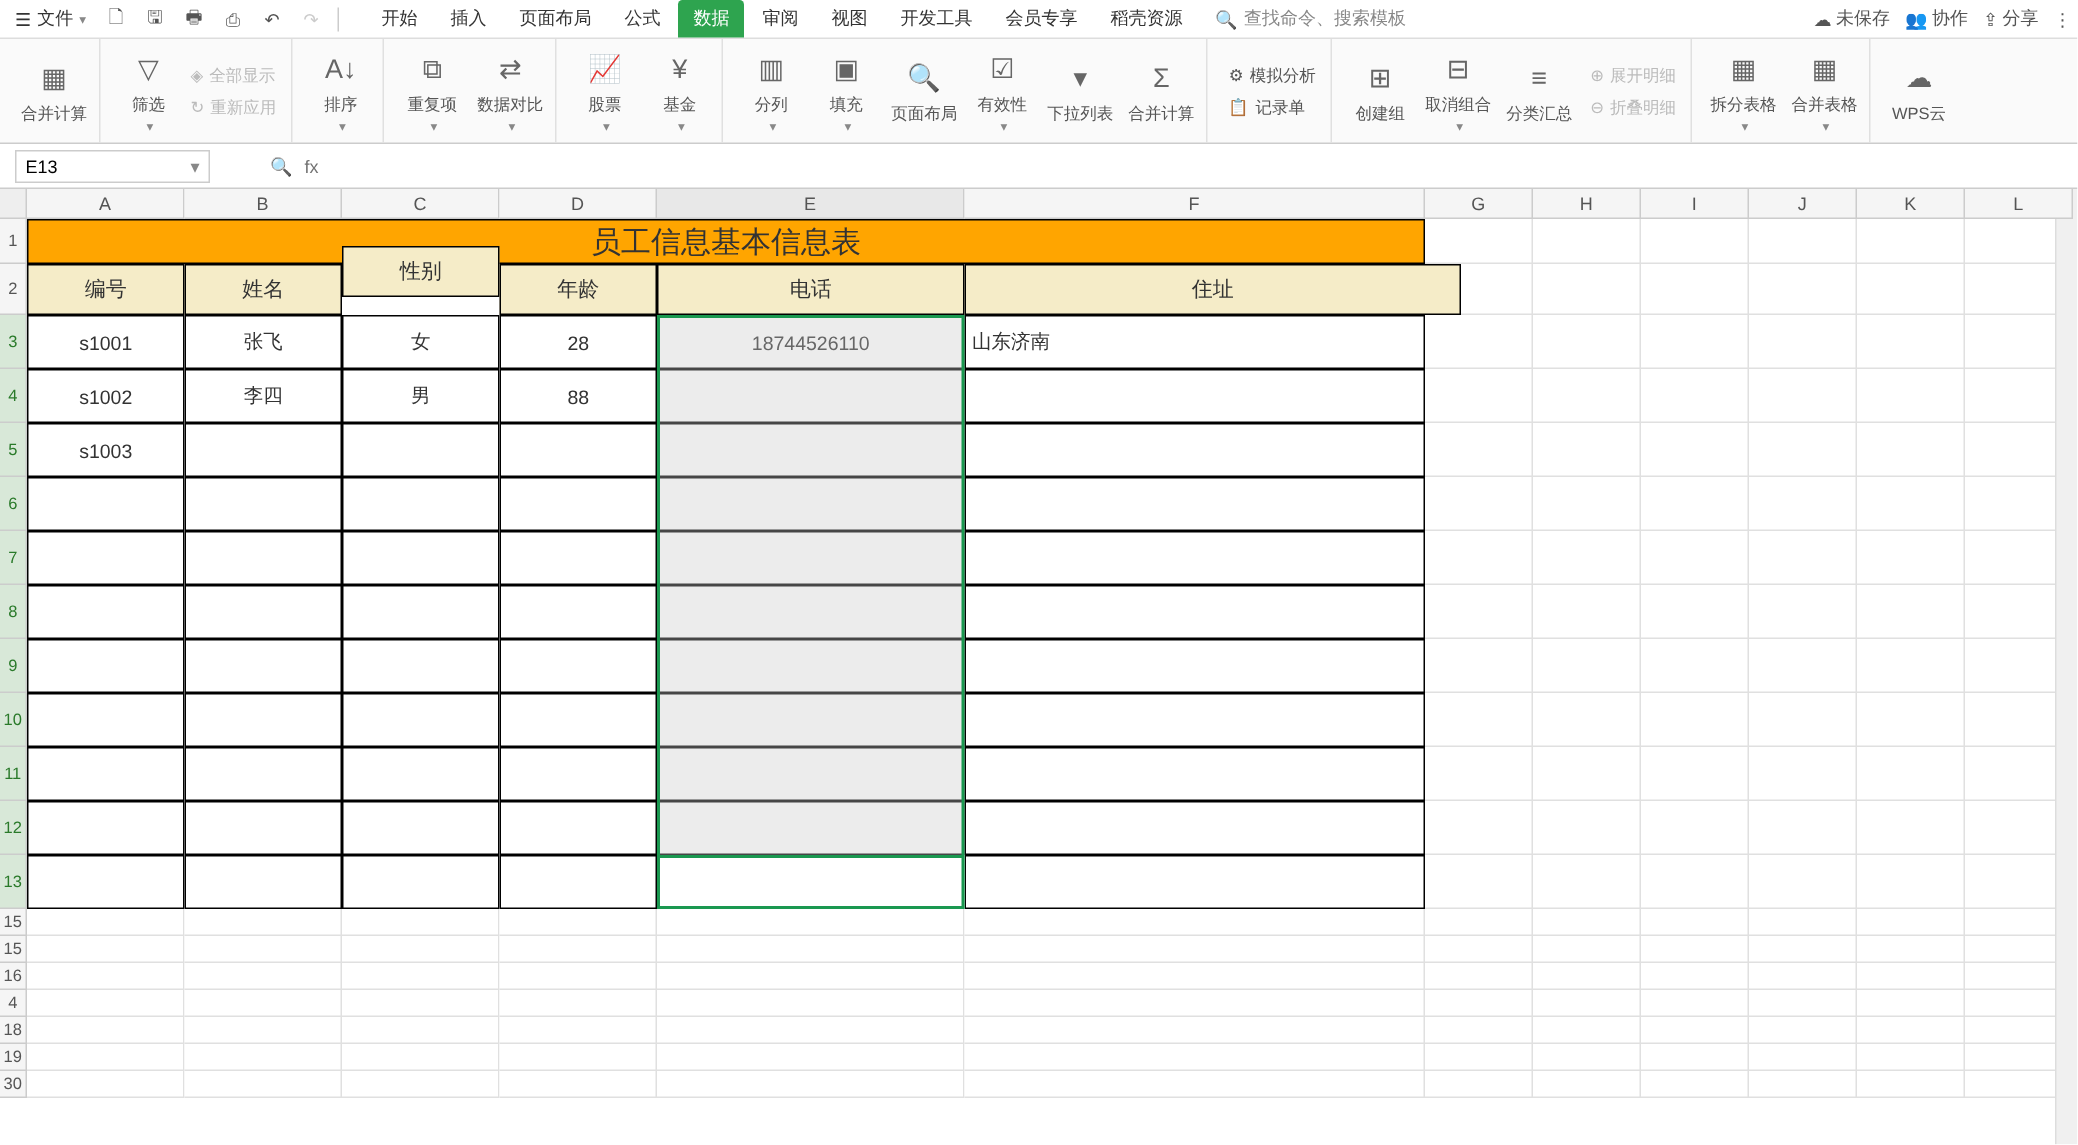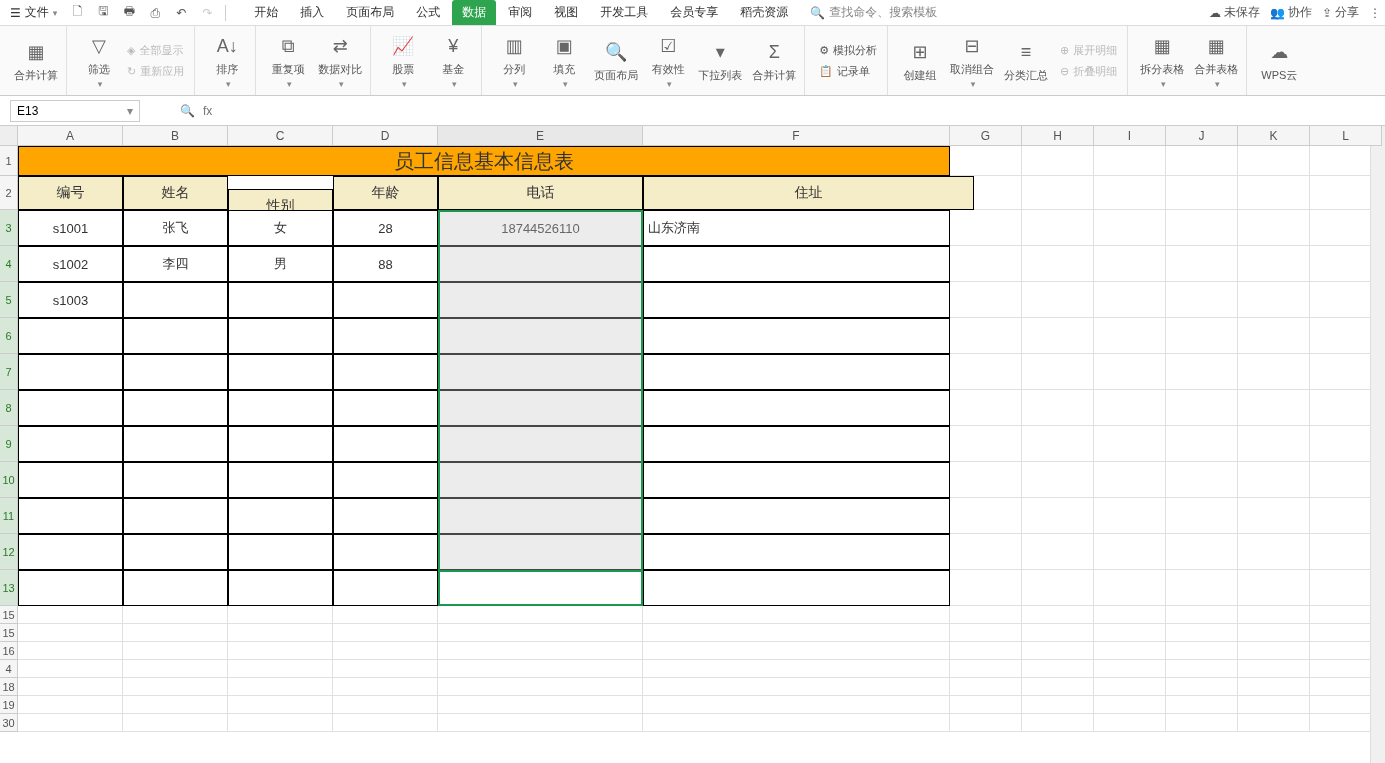--- a/index.html
+++ b/index.html
@@ -435,21 +435,21 @@
       <div class="cell " style="left: 625px; top: 568px; width: 307px; height: 18px;"></div>
       <div class="cell " style="left: 932px; top: 568px; width: 72px; height: 18px;"></div>
       <div class="cell " style="left: 1004px; top: 568px; width: 72px; height: 18px;"></div>
       <div class="cell " style="left: 1076px; top: 568px; width: 72px; height: 18px;"></div>
       <div class="cell " style="left: 1148px; top: 568px; width: 72px; height: 18px;"></div>
       <div class="cell " style="left: 1220px; top: 568px; width: 72px; height: 18px;"></div>
       <div class="cell " style="left: 1292px; top: 568px; width: 72px; height: 18px;"></div>
       <div class="cell title-row" style="left: 0px; top: 0px; width: 932px; height: 30px;">员工信息基本信息表</div>
       <div class="cell hdr-cell" style="left: 0px; top: 30px; width: 105px; height: 34px;">编号</div>
       <div class="cell hdr-cell" style="left: 105px; top: 30px; width: 105px; height: 34px;">姓名</div>
-      <div class="cell hdr-cell" style="left: 210px; top: 18px; width: 105px; height: 34px; margin-top: 25px;">性别</div>
+      <div class="cell hdr-cell" style="left: 210px; top: 18px; width: 105px; height: 34px;">性别</div>
       <div class="cell hdr-cell" style="left: 315px; top: 30px; width: 105px; height: 34px;">年龄</div>
       <div class="cell hdr-cell" style="left: 420px; top: 30px; width: 205px; height: 34px;">电话</div>
       <div class="cell hdr-cell" style="left: 625px; top: 30px; width: 331px; height: 34px;">住址</div>
       <div class="cell data-cell" style="left: 0px; top: 64px; width: 105px; height: 36px;">s1001</div>
       <div class="cell data-cell" style="left: 105px; top: 64px; width: 105px; height: 36px;">张飞</div>
       <div class="cell data-cell" style="left: 210px; top: 64px; width: 105px; height: 36px;">女</div>
       <div class="cell data-cell" style="left: 315px; top: 64px; width: 105px; height: 36px;">28</div>
       <div class="cell data-cell" style="left: 420px; top: 64px; width: 205px; height: 36px;">18744526110</div>
       <div class="cell data-cell left" style="left: 625px; top: 64px; width: 307px; height: 36px;">山东济南</div>
       <div class="cell data-cell" style="left: 0px; top: 100px; width: 105px; height: 36px;">s1002</div>

